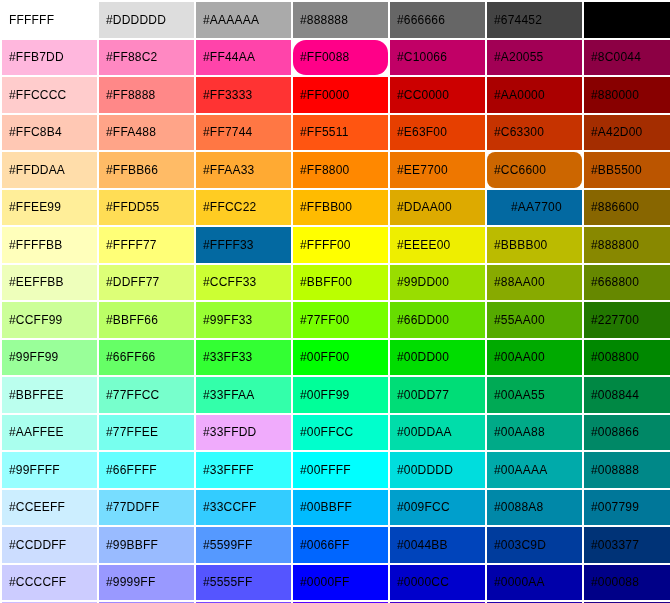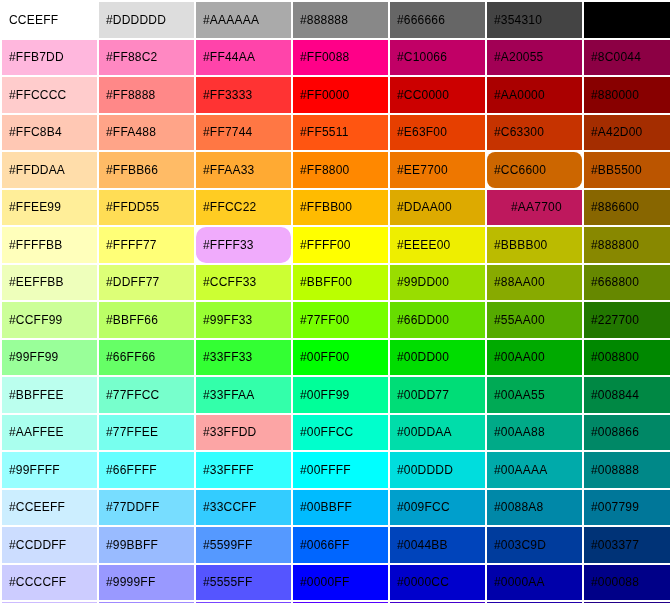--- a/index.html
+++ b/index.html
@@ -47,33 +47,33 @@
     <col>
       <col>
       <col>
       <col>
       <col>
       <col>
       <col>
   </colgroup>
   <tbody>
       <tr>
-        <td style="background-color: rgb(255, 255, 255);">CCEEFF</td>
+        <td style="background-color: rgb(255, 255, 255);">FFFFFF</td>
         <td style="background-color: rgb(221, 221, 221);">#DDDDDD</td>
         <td style="background-color: rgb(170, 170, 170); margin-top: 20px;">#AAAAAA</td>
         <td style="background-color: rgb(136, 136, 136);">#888888</td>
         <td style="background-color: rgb(102, 102, 102);">#666666</td>
-        <td style="background-color: rgb(68, 68, 68);">#354310</td>
+        <td style="background-color: rgb(68, 68, 68);">#674452</td>
         <td style="background-color: rgb(0, 0, 0);"></td>
       </tr>
       <tr>
         <td style="background-color: rgb(255, 183, 221);">#FFB7DD</td>
         <td style="background-color: rgb(255, 136, 194);">#FF88C2</td>
         <td style="background-color: rgb(255, 68, 170);">#FF44AA</td>
-        <td style="background-color: rgb(255, 0, 136);">#FF0088</td>
+        <td style="background-color: rgb(255, 0, 136); border-radius: 13px;">#FF0088</td>
         <td style="background-color: rgb(193, 0, 102);">#C10066</td>
         <td style="background-color: rgb(162, 0, 85);">#A20055</td>
         <td style="background-color: rgb(140, 0, 68);">#8C0044</td>
       </tr>
       <tr>
         <td style="background-color: rgb(255, 204, 204);">#FFCCCC</td>
         <td style="background-color: rgb(255, 136, 136);">#FF8888</td>
         <td style="background-color: rgb(255, 51, 51);">#FF3333</td>
         <td style="background-color: rgb(255, 0, 0);">#FF0000</td>
         <td style="background-color: rgb(204, 0, 0);">#CC0000</td>
@@ -97,27 +97,27 @@
         <td style="background-color: rgb(238, 119, 0);">#EE7700</td>
         <td style="background-color: rgb(204, 102, 0); border-radius: 8px;">#CC6600</td>
         <td style="background-color: rgb(187, 85, 0);">#BB5500</td>
       </tr>
       <tr>
         <td style="background-color: rgb(255, 238, 153);">#FFEE99</td>
         <td style="background-color: rgb(255, 221, 85);">#FFDD55</td>
         <td style="background-color: rgb(255, 204, 34);">#FFCC22</td>
         <td style="background-color: rgb(255, 187, 0);">#FFBB00</td>
         <td style="background-color: rgb(221, 170, 0);">#DDAA00</td>
-        <td style="background-color: #be185d; padding-left: 24px;">#AA7700</td>
+        <td style="background-color: #0369a1; padding-left: 24px;">#AA7700</td>
         <td style="background-color: rgb(136, 102, 0);">#886600</td>
       </tr>
       <tr>
         <td style="background-color: rgb(255, 255, 187);">#FFFFBB</td>
         <td style="background-color: rgb(255, 255, 119);">#FFFF77</td>
-        <td style="background-color: #f0abfc; border-radius: 10px;">#FFFF33</td>
+        <td style="background-color: #0369a1;">#FFFF33</td>
         <td style="background-color: rgb(255, 255, 0);">#FFFF00</td>
         <td style="background-color: rgb(238, 238, 0);">#EEEE00</td>
         <td style="background-color: rgb(187, 187, 0);">#BBBB00</td>
         <td style="background-color: rgb(136, 136, 0);">#888800</td>
       </tr>
       <tr>
         <td style="background-color: rgb(238, 255, 187);">#EEFFBB</td>
         <td style="background-color: rgb(221, 255, 119);">#DDFF77</td>
         <td style="background-color: rgb(204, 255, 51);">#CCFF33</td>
         <td style="background-color: rgb(187, 255, 0); margin-top: 10px;">#BBFF00</td>
@@ -148,21 +148,21 @@
         <td style="background-color: rgb(119, 255, 204);">#77FFCC</td>
         <td style="background-color: rgb(51, 255, 170);">#33FFAA</td>
         <td style="background-color: rgb(0, 255, 153);">#00FF99</td>
         <td style="background-color: rgb(0, 221, 119);">#00DD77</td>
         <td style="background-color: rgb(0, 170, 85);">#00AA55</td>
         <td style="background-color: rgb(0, 136, 68);">#008844</td>
       </tr>
       <tr>
         <td style="background-color: rgb(170, 255, 238);">#AAFFEE</td>
         <td style="background-color: rgb(119, 255, 238);">#77FFEE</td>
-        <td style="background-color: #fca5a5; margin-left: 15px;">#33FFDD</td>
+        <td style="background-color: #f0abfc; margin-left: 15px;">#33FFDD</td>
         <td style="background-color: rgb(0, 255, 204);">#00FFCC</td>
         <td style="background-color: rgb(0, 221, 170);">#00DDAA</td>
         <td style="background-color: rgb(0, 170, 136);">#00AA88</td>
         <td style="background-color: rgb(0, 136, 102);">#008866</td>
       </tr>
       <tr>
         <td style="background-color: rgb(153, 255, 255);">#99FFFF</td>
         <td style="background-color: rgb(102, 255, 255);">#66FFFF</td>
         <td style="background-color: rgb(51, 255, 255);">#33FFFF</td>
         <td style="background-color: rgb(0, 255, 255);">#00FFFF</td>

